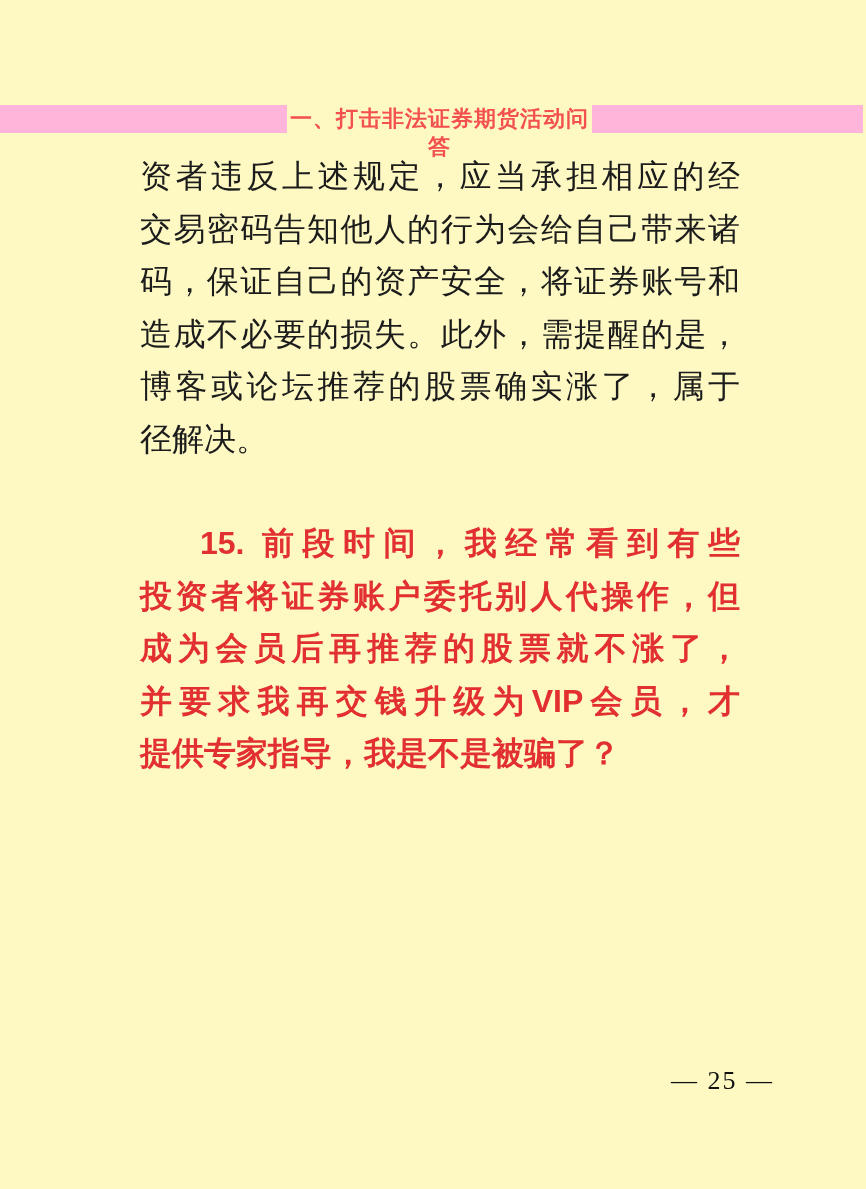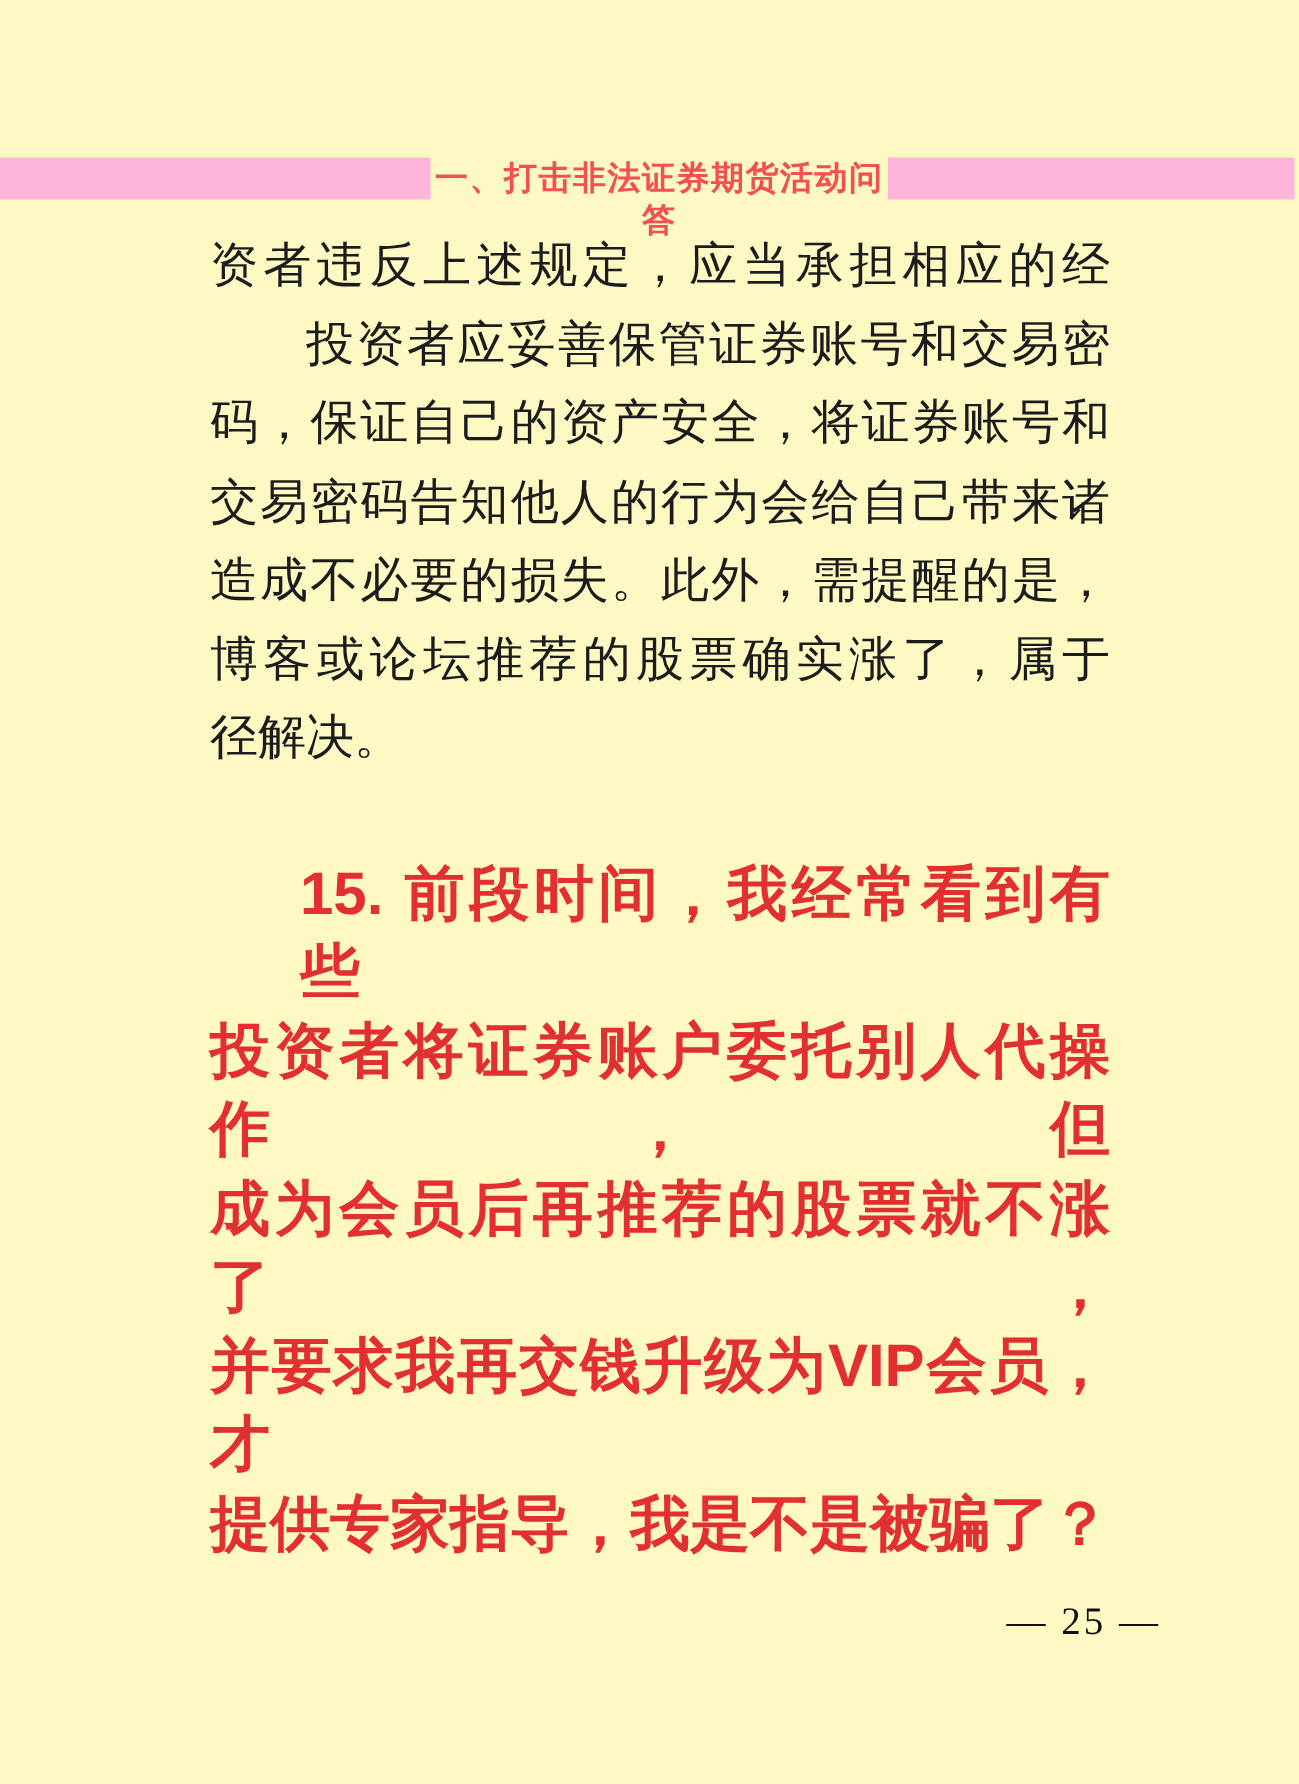--- a/index.html
+++ b/index.html
@@ -53,21 +53,21 @@
     font-family: "Liberation Serif", "DejaVu Serif", serif;
     font-size: 32px;
     line-height: 52.5px;
     color: var(--body-ink, #1c1c1c);
   }
   .para.body .line.indent { padding-left: 64px; }
   .para.question { margin-top: 52px; }
   .para.question .line {
     font-family: "Liberation Sans", "DejaVu Sans", sans-serif;
     font-weight: bold;
-    font-size: 40px;
+    font-size: 32px;
     line-height: 52.5px;
     color: var(--question-red, #e23030);
   }
   .para.question .line.indent { padding-left: 60px; }
 
   
   .page-number {
     position: absolute;
     top: 1066px;
     right: 92px;
@@ -86,23 +86,22 @@
 
   <div class="hdr-title">一、打击非法证券期货活动问答</div>
 
   <div class="hdr-bar right"></div>
 
   <div class="content">
       <div class="para body">
         <div class="line">资者违反上述规定，应当承担相应的经</div>
       </div>
       <div class="para body">
-        <div class="line indent">投资者应妥善保管证券账号和交易密</div>
+        <div class="line">交易密码告知他人的行为会给自己带来诸</div>
         <div class="line">码，保证自己的资产安全，将证券账号和</div>
-        <div class="line">交易密码告知他人的行为会给自己带来诸</div>
         <div class="line">造成不必要的损失。此外，需提醒的是，</div>
         <div class="line">博客或论坛推荐的股票确实涨了，属于</div>
         <div class="line last">径解决。</div>
       </div>
       <div class="para question">
         <div class="line indent">15. 前段时间，我经常看到有些</div>
         <div class="line">投资者将证券账户委托别人代操作，但</div>
         <div class="line">成为会员后再推荐的股票就不涨了，</div>
         <div class="line">并要求我再交钱升级为VIP会员，才</div>
         <div class="line last">提供专家指导，我是不是被骗了？</div>

